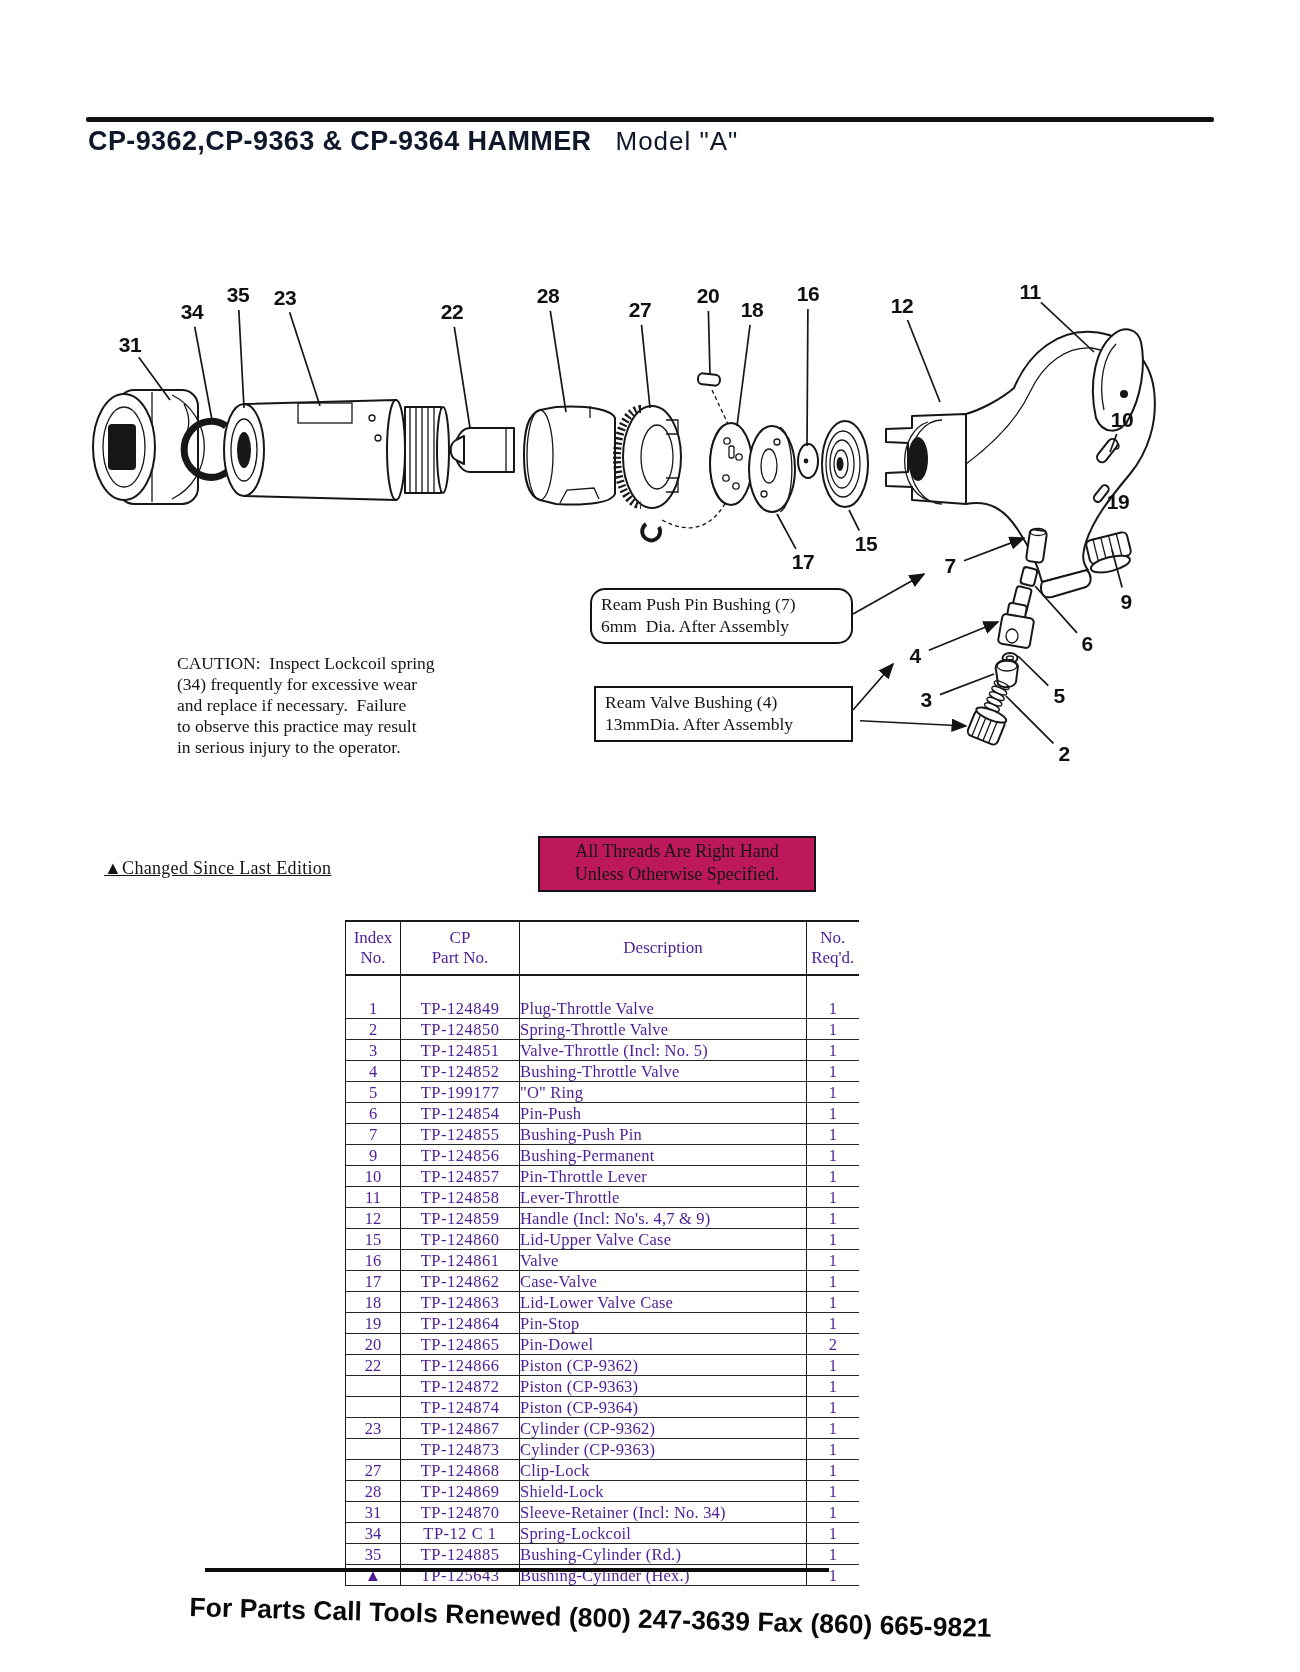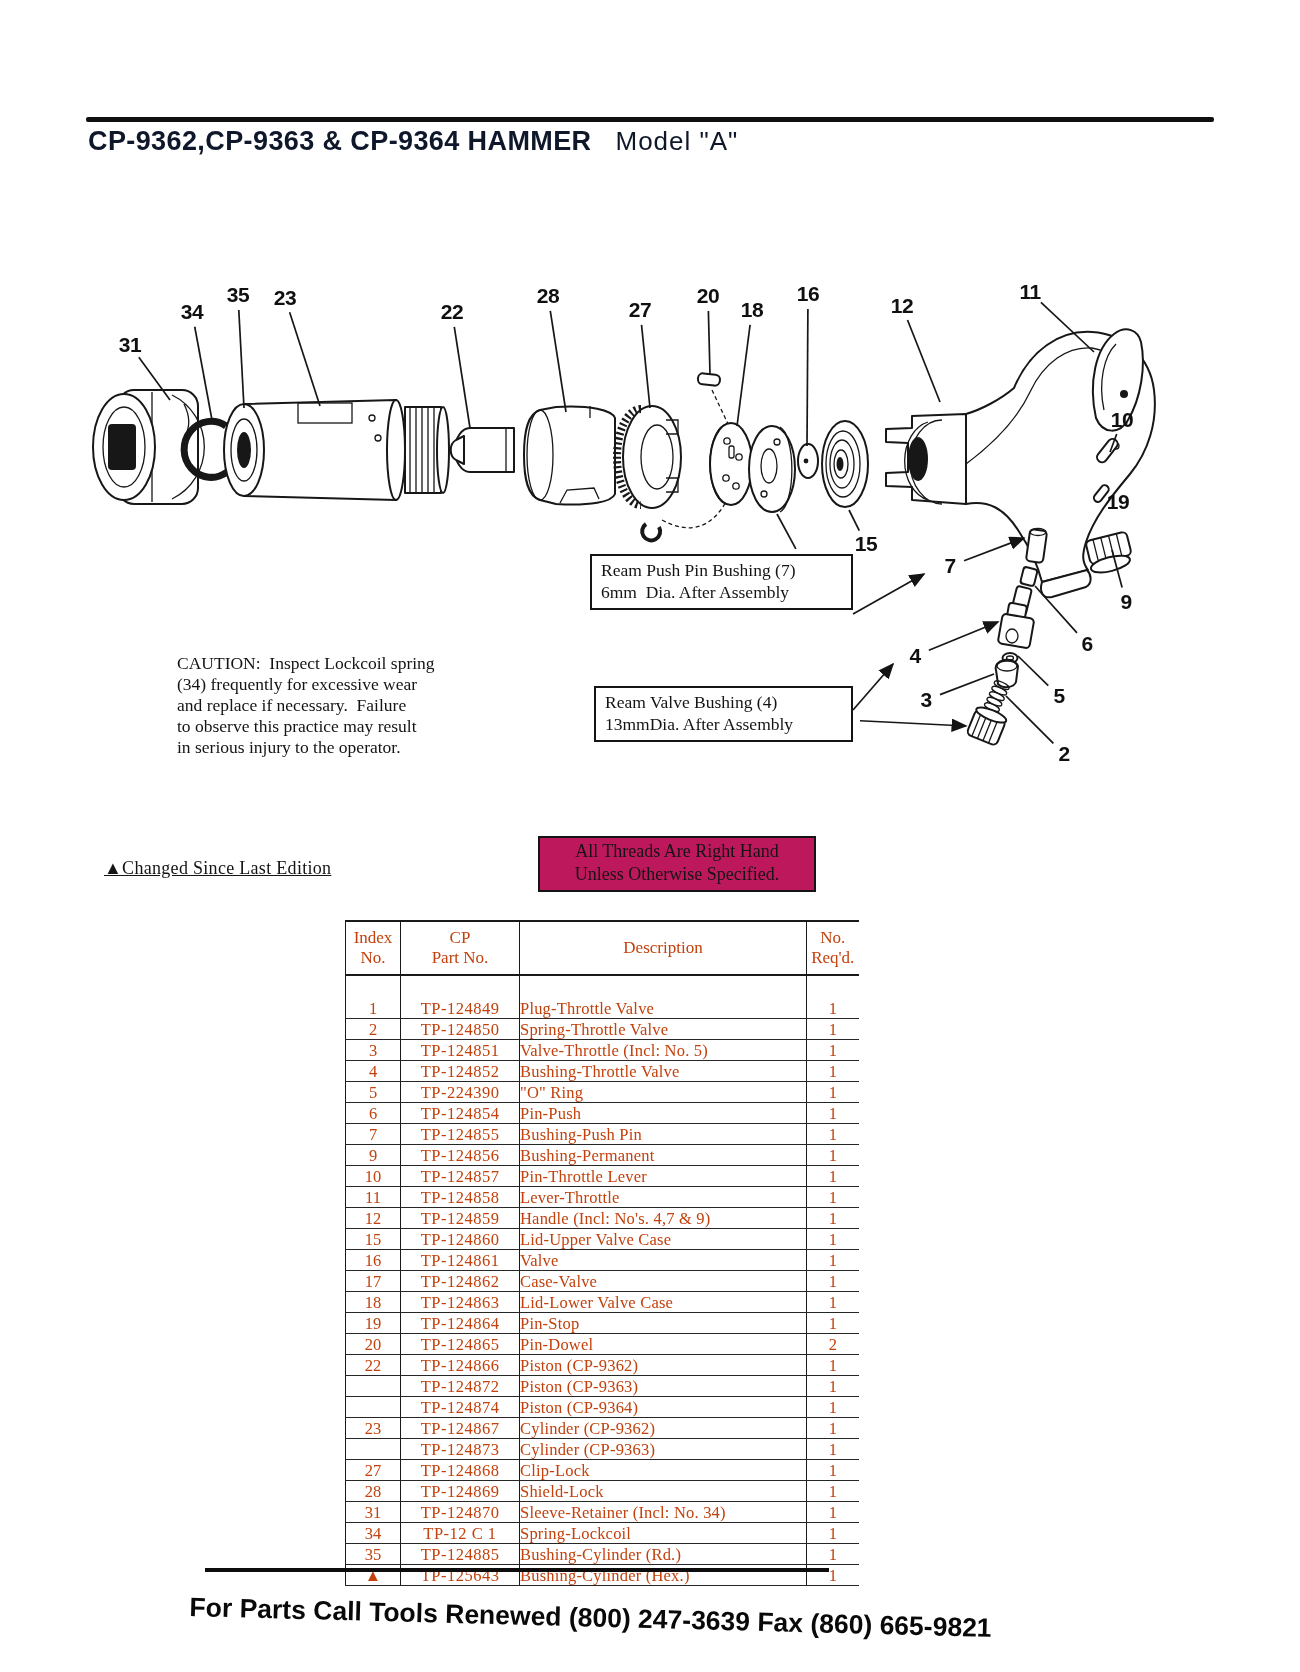--- a/index.html
+++ b/index.html
@@ -15,33 +15,33 @@
     font-weight:bold; font-size:27px; letter-spacing:0.4px; color:#0f172a; white-space:nowrap;
   }
   .title .model { font-weight:normal; margin-left:24px; font-size:26px; letter-spacing:1px; }
 
   .caution { left:177px; top:653px; width:330px; font-size:17.5px; line-height:21px; white-space:pre-wrap; }
 
   .note-box {
     border:2.5px solid #141414; padding:3px 8px 5px 9px; background:#fff;
     font-size:17.5px; line-height:22px; white-space:pre-wrap;
   }
-  #note1 { left:590px; top:554px; width:242px; }
+  #note1 { left:590px; top:588px; width:242px;border-radius:15px; }
   #note2 { left:594px; top:686px; width:238px; }
 
   .changed { left:104px; top:858px; font-size:18px; letter-spacing:0.3px;text-decoration:underline; }
 
   .threads-box {
     left:538px; top:836px; width:262px; border:2.5px solid #141414; background:#be185d;
     padding:2px 6px 4px 6px; font-size:18px; line-height:23px; white-space:pre-wrap; text-align:center;
   }
 
   table.ptable {
     position:absolute; left:345px; top:920px; width:513px;
-    border-collapse:collapse; table-layout:fixed; font-size:16.5px; color:#c2410c;
+    border-collapse:collapse; table-layout:fixed; font-size:16.5px; color:#4c1d95;
   }
   table.ptable col.c-index { width:55px; }
   table.ptable col.c-part  { width:119px; }
   table.ptable col.c-desc  { width:287px; }
   table.ptable col.c-qty   { width:52px; }
   table.ptable { border-top:2px solid #1a1a1a; border-left:1.5px solid #1a1a1a; }
   table.ptable th, table.ptable td { padding:0; font-weight:normal; }
   th.hcell {
     height:52px; text-align:center; vertical-align:middle; white-space:pre-line;
     font-size:17px; line-height:20px; border-bottom:2px solid #1a1a1a;
@@ -356,21 +356,21 @@
         <td class="cell-qty">1</td>
       </tr>
       <tr class="prow">
         <td class="cell-index v-sep">4</td>
         <td class="cell-part v-sep">TP-124852</td>
         <td class="cell-desc v-sep">Bushing-Throttle Valve</td>
         <td class="cell-qty">1</td>
       </tr>
       <tr class="prow">
         <td class="cell-index v-sep">5</td>
-        <td class="cell-part v-sep">TP-224390</td>
+        <td class="cell-part v-sep">TP-199177</td>
         <td class="cell-desc v-sep">"O" Ring</td>
         <td class="cell-qty">1</td>
       </tr>
       <tr class="prow">
         <td class="cell-index v-sep">6</td>
         <td class="cell-part v-sep">TP-124854</td>
         <td class="cell-desc v-sep">Pin-Push</td>
         <td class="cell-qty">1</td>
       </tr>
       <tr class="prow">

